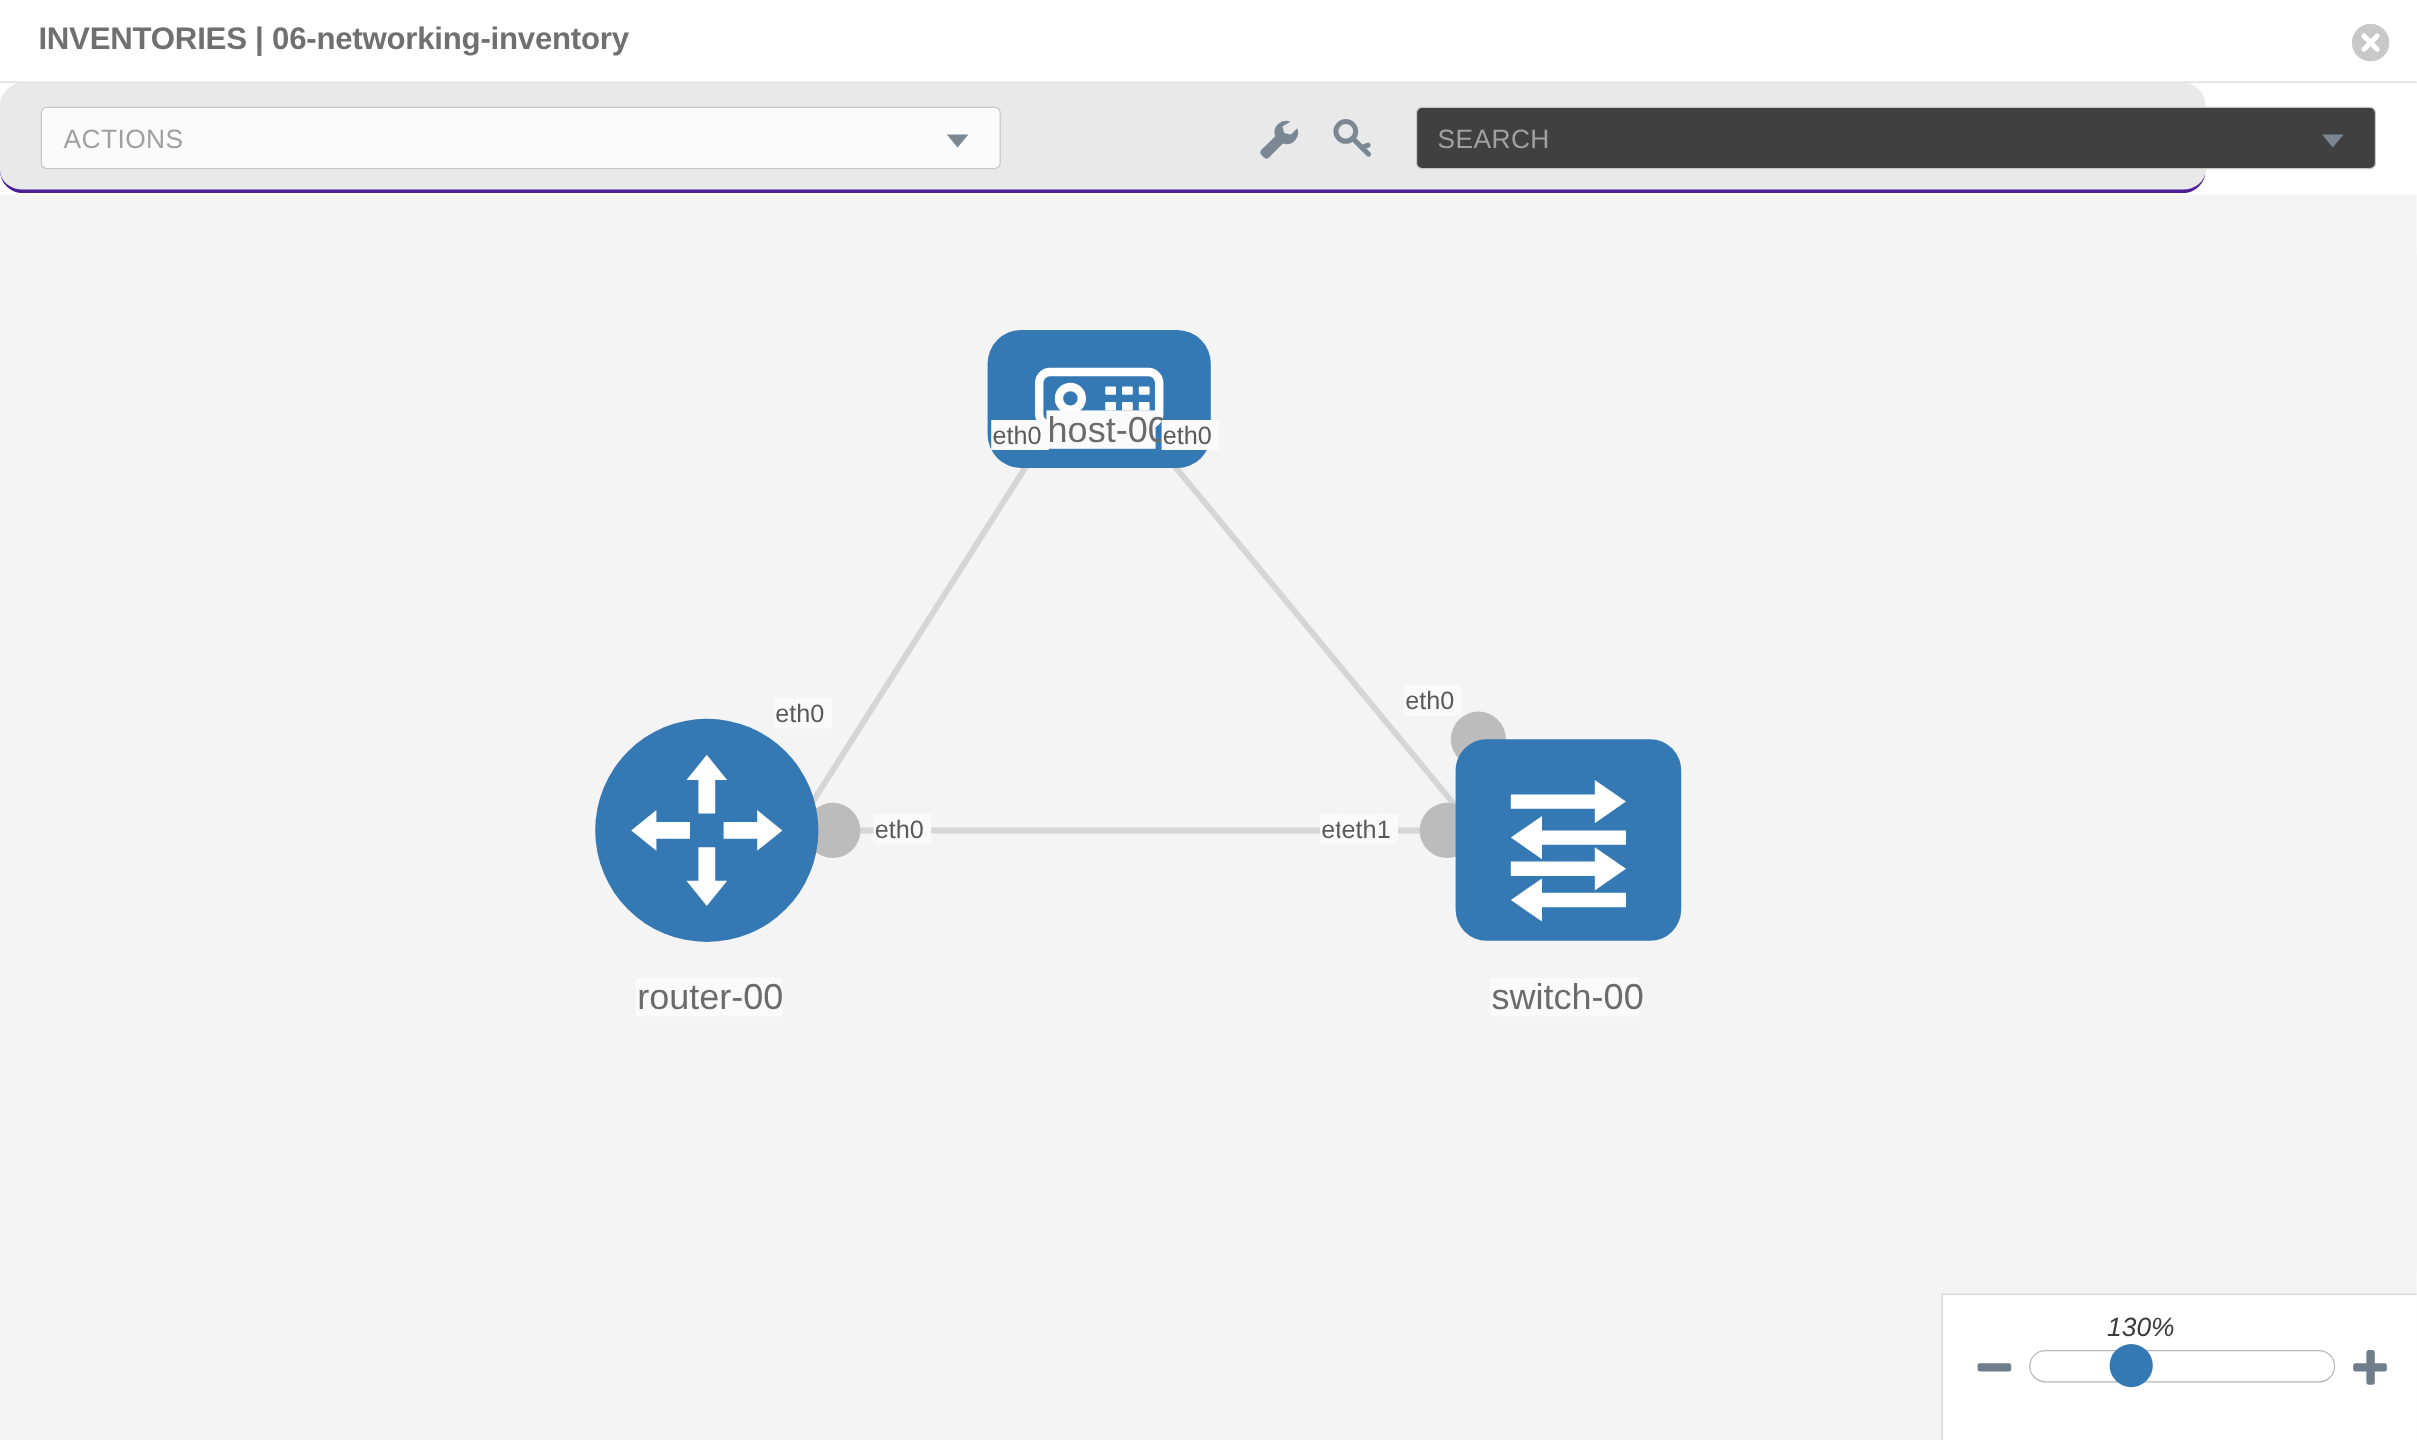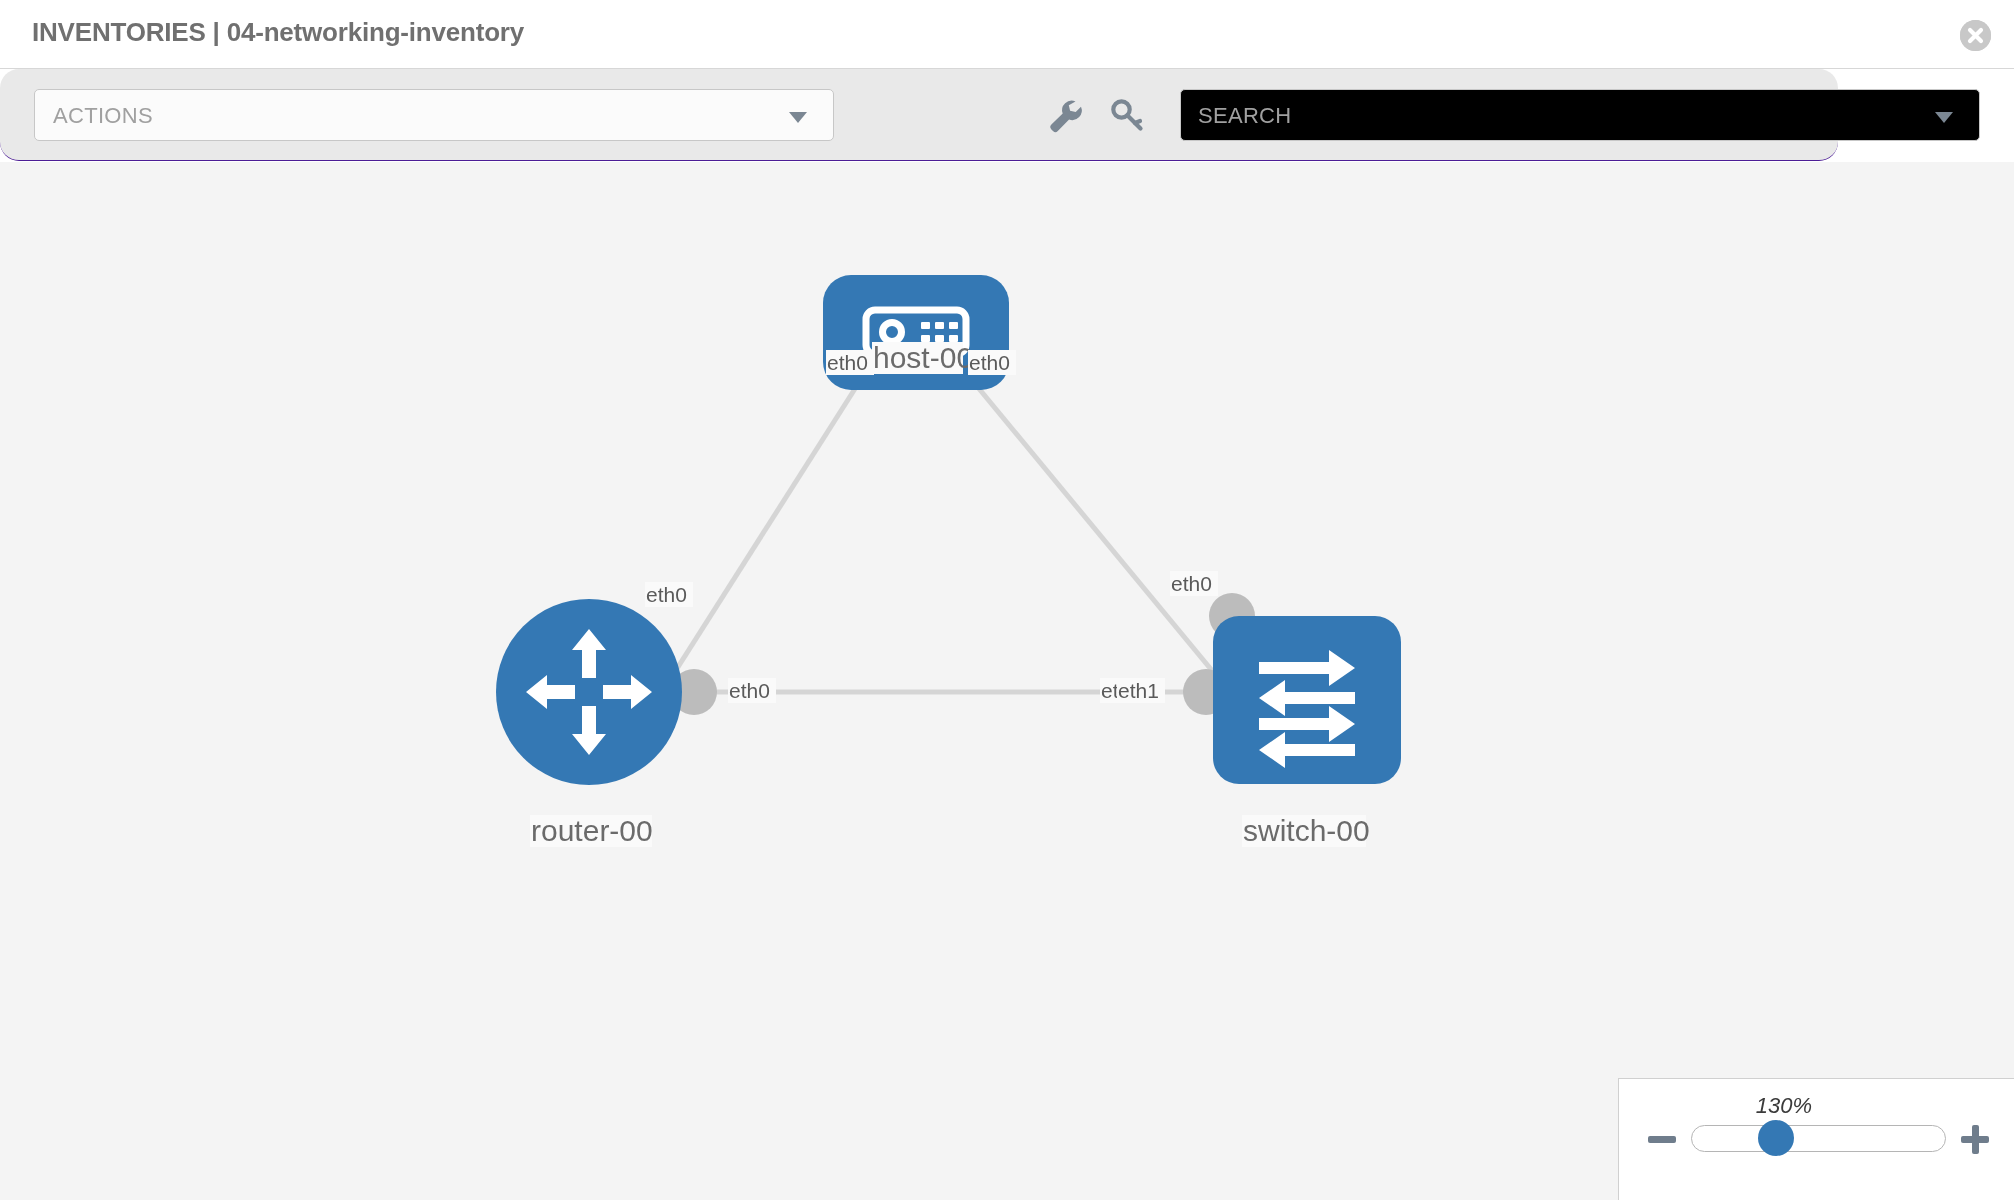--- a/index.html
+++ b/index.html
@@ -49,21 +49,21 @@
   }
   .close-button svg { display: block; }
 
   
   .toolbar {
     position: absolute;
     top: 69px; left: 0;
     width: 1838px;
     height: 92px;
     background: #e9e9e9;
-    border-bottom: 1px solid #4c1d95;
+    border-bottom: 3px solid #4c1d95;
     border-radius: 19px;
   }
   .actions-select {
     position: absolute;
     left: 34px;
     top: 20px;
     width: 800px;
     height: 52px;
     background: #fbfbfb;
     border: 1px solid #c7c7c7;
@@ -96,21 +96,21 @@
   }
   .tool-icon.wrench { left: 1045px; }
   .tool-icon.key    { left: 1108px; }
 
   .search-box {
     position: absolute;
     left: 1180px;
     top: 20px;
     width: 800px;
     height: 52px;
-    background: #000000;
+    background: #404040;
     border: 1px solid #c7c7c7;
     border-radius: 5px;
     cursor: text;
     text-align: center;
   }
   .search-label {
     position: absolute;
     left: 17px;
     top: 13px;
     font-size: 22px;
@@ -213,21 +213,21 @@
     background: #3478b4;
     cursor: grab;
   }
 </style>
 </head>
 <body>
 
 <div id="app">
 
   <div class="header">
-    <div class="header-title">INVENTORIES | 04-networking-inventory</div>
+    <div class="header-title">INVENTORIES | 06-networking-inventory</div>
     <div class="close-button">
       <svg width="31" height="31" viewBox="0 0 31 31">
         <circle cx="15.5" cy="15.5" r="15.5" fill="#c8c8c8"></circle>
         <path d="M10 10 L21 21 M21 10 L10 21" stroke="#ffffff" stroke-width="4.2" stroke-linecap="round"></path>
       </svg>
     </div>
   </div>
 
   <div class="toolbar">
 

